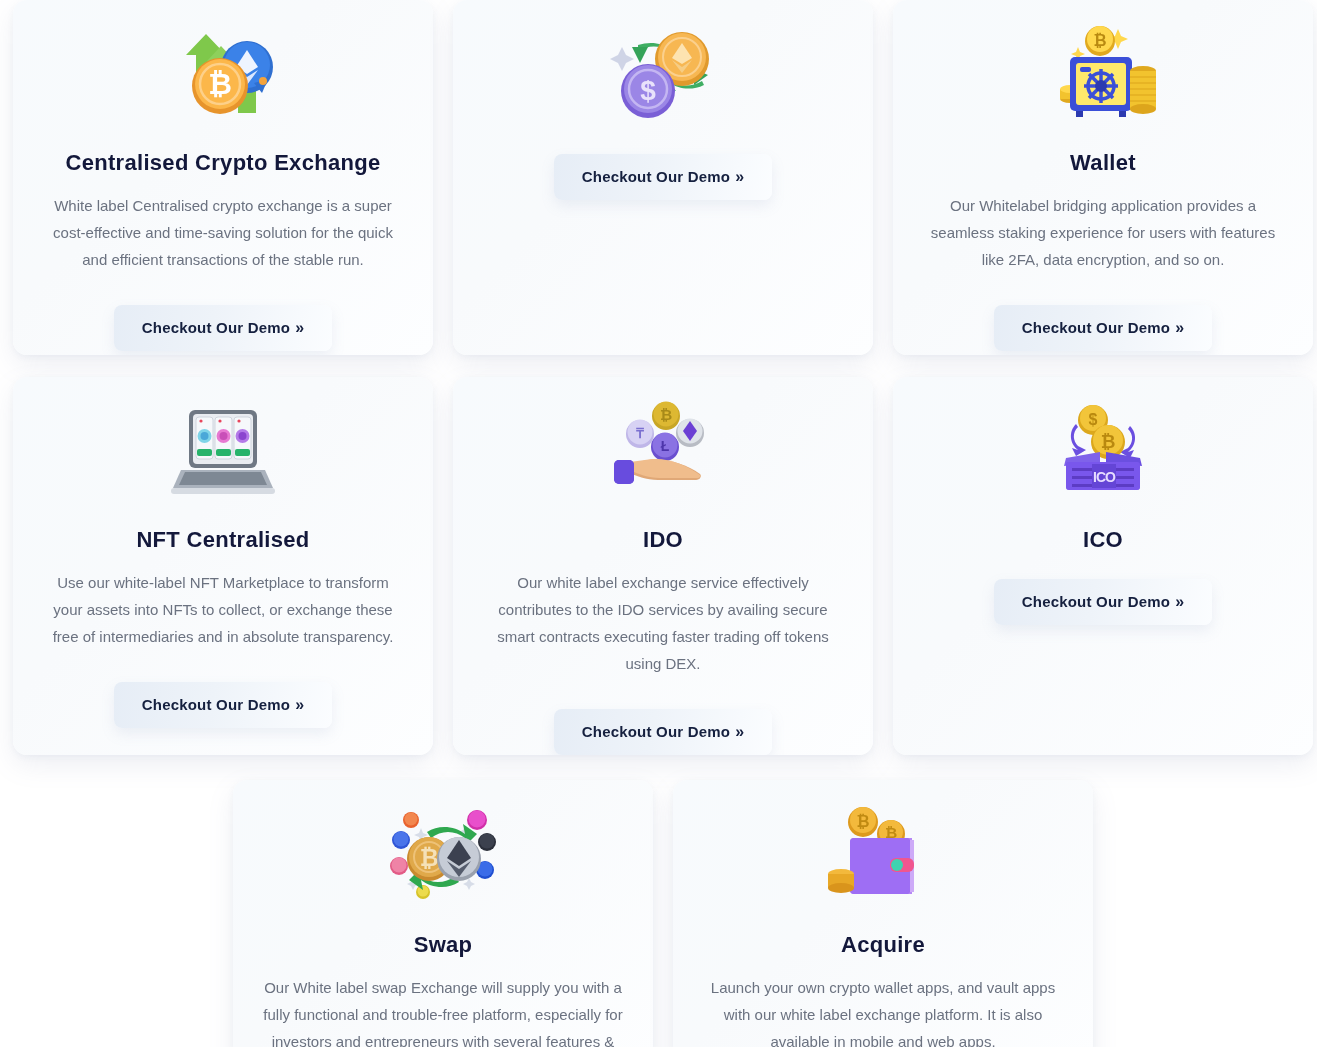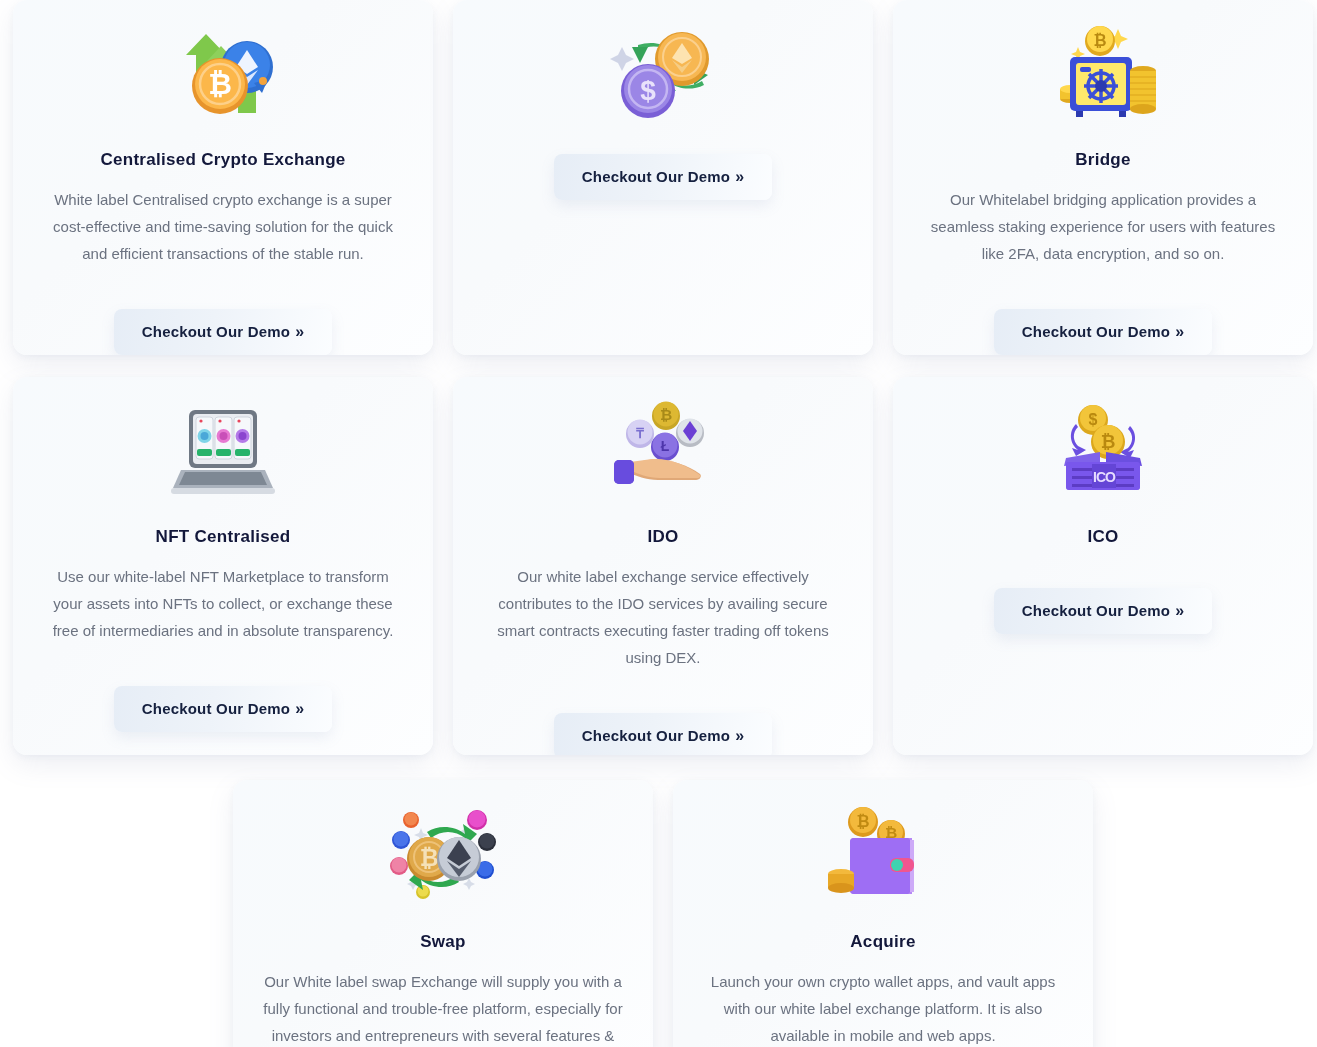--- a/index.html
+++ b/index.html
@@ -35,37 +35,37 @@
 
   .icon-wrap{
     height:110px;
     display:flex;align-items:center;justify-content:center;
     margin-top:18px;
   }
   .r3 .icon-wrap{margin-top:20px;}
   .icon-wrap svg{display:block;}
 
   .card-title{
-    font-size:17px;
+    font-size:22px;
     font-weight:bold;
     color:#13183b;
     letter-spacing:0.3px;
-    margin:15px;
+    margin:0;
     padding:0 16px;
     line-height:1.2;
   }
   .r1 .card-title{margin-top:22px;}
   .r2 .card-title{margin-top:22px;}
   .r3 .card-title{margin-top:22px;}
 
   .card-desc{
     font-size:15px;
     color:#6b7280;
     line-height:27px;
-    margin:16px auto;
+    margin:6px auto;
     padding:0 26px;
     max-width:360px;
     margin-top:16px;
   }
 
   .demo-btn{
     display:inline-block;
     margin-top:26px;
     padding:14px 28px;
     border:none;
@@ -163,21 +163,21 @@
         <g stroke="#e0a91f" stroke-width="1.2">
           <line x1="82" y1="56" x2="108" y2="56"></line>
             <line x1="82" y1="62" x2="108" y2="62"></line>
           <line x1="82" y1="68" x2="108" y2="68"></line>
             <line x1="82" y1="74" x2="108" y2="74"></line>
           <line x1="82" y1="80" x2="108" y2="80"></line>
         </g>
         <ellipse cx="95" cy="88" rx="13" ry="5" fill="#dda51c"></ellipse>
       </svg>
     </div>
-    <h3 class="card-title">Bridge</h3>
+    <h3 class="card-title">Wallet</h3>
     <p class="card-desc">Our Whitelabel bridging application provides a seamless staking experience for users with features like 2FA, data encryption, and so on.</p>
     <button class="demo-btn">
       <span>Checkout Our Demo</span><span class="chev">»</span>
     </button>
   </div>
 
   <div class="card r2 c1">
     <div class="icon-wrap">
       <svg width="112" height="100" viewBox="0 0 112 100">
         <rect x="22" y="10" width="68" height="58" rx="6" fill="#6f7884"></rect>

